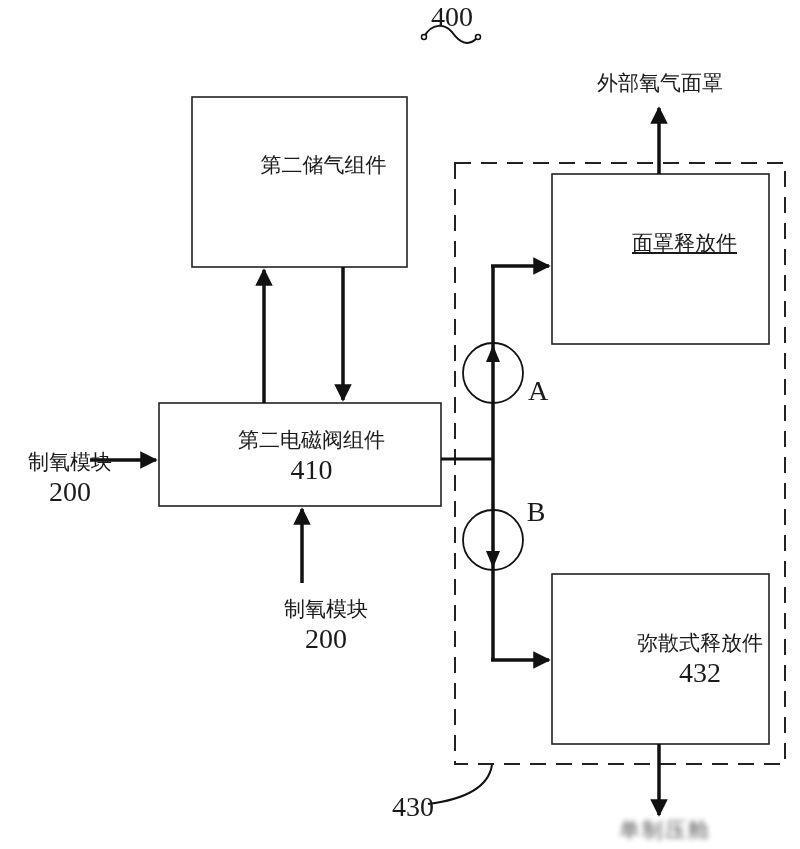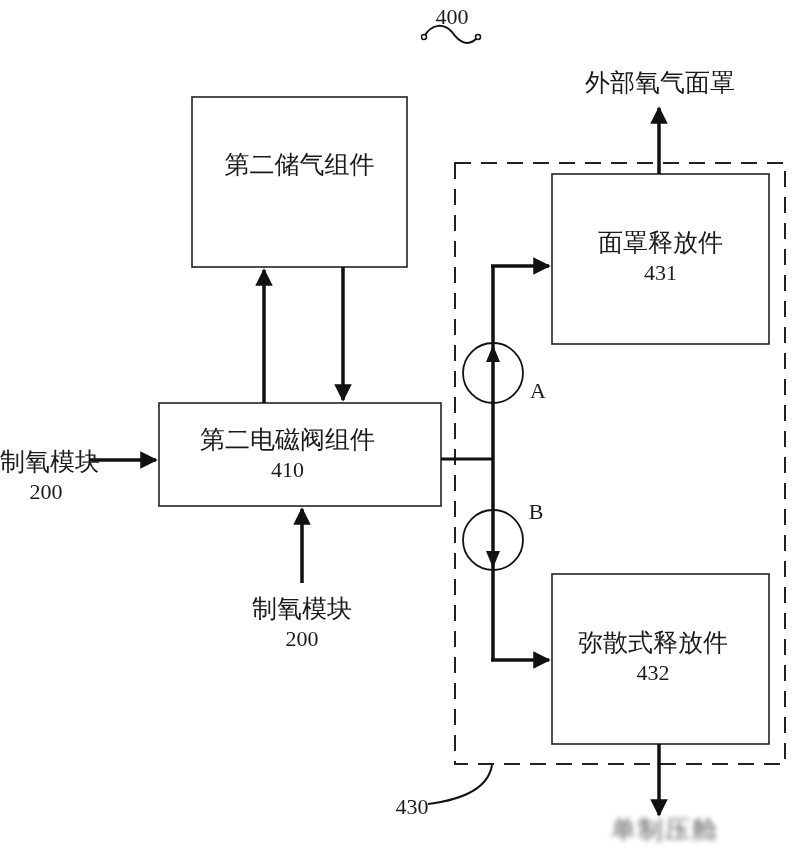--- a/index.html
+++ b/index.html
@@ -1,21 +1,21 @@
 <!DOCTYPE html>
 <html><head>
 <meta charset="utf-8">
 <style>
   html, body { margin: 0; padding: 0; background: #ffffff; }
   body { width: 800px; height: 849px; position: relative; overflow: hidden;
          font-family: "DejaVu Serif", "Liberation Serif", serif; color: #1a1a1a; }
   svg { position: absolute; left: 0; top: 0; }
-  .lbl { position: absolute; text-align: center; font-size: 25px; line-height: 30px; white-space: nowrap; }
-  .num { font-family: "Liberation Serif", serif; font-size: 22px; text-align: center; }
-  .box-text { position: absolute; text-align: center; }
+  .lbl { position: absolute; text-align: center; font-size: 21px; line-height: 30px; white-space: nowrap; }
+  .num { font-family: "Liberation Serif", serif; font-size: 28px; text-align: center; }
+  .box-text { position: absolute; text-align: center; padding-left: 24px; }
   .blurred { filter: blur(2.5px); opacity: 0.75; letter-spacing: 2px; }
 </style>
 </head>
 <body>
 
 <svg width="800" height="849" viewBox="0 0 800 849">
   <defs>
     <marker id="ah" viewBox="0 0 10 10" refX="9" refY="5" markerWidth="5" markerHeight="5" orient="auto-start-reverse">
       <path d="M0,0 L10,5 L0,10 z" fill="#111"></path>
     </marker>
@@ -62,26 +62,25 @@
 
 <div class="box-text" style="left:192px; top:150px; width:215px;">
   <div class="lbl" style="position:static;">第二储气组件</div>
 </div>
 
 <div class="box-text" style="left:159px; top:425px; width:257px;">
   <div class="lbl" style="position:static;">第二电磁阀组件</div>
   <div class="lbl num" style="position:static;">410</div>
 </div>
 
-<div class="box-text" style="left:552px; top:228px; width:217px;">
+<div class="box-text" style="left:552px; top:228px; width:217px;text-decoration:underline;">
   <div class="lbl" style="position:static;">面罩释放件</div>
-  <div class="lbl num" style="position:static;">431</div>
 </div>
 
-<div class="box-text" style="left:552px; top:628px; width:202px;">
+<div class="box-text" style="left:575px; top:628px; width:202px;">
   <div class="lbl" style="position:static;">弥散式释放件</div>
   <div class="lbl num" style="position:static;">432</div>
 </div>
 
 <div class="box-text" style="left:0px; top:447px; width:92px;">
   <div class="lbl" style="position:static;">制氧模块</div>
   <div class="lbl num" style="position:static;">200</div>
 </div>
 
 <div class="box-text" style="left:250px; top:594px; width:104px;">

